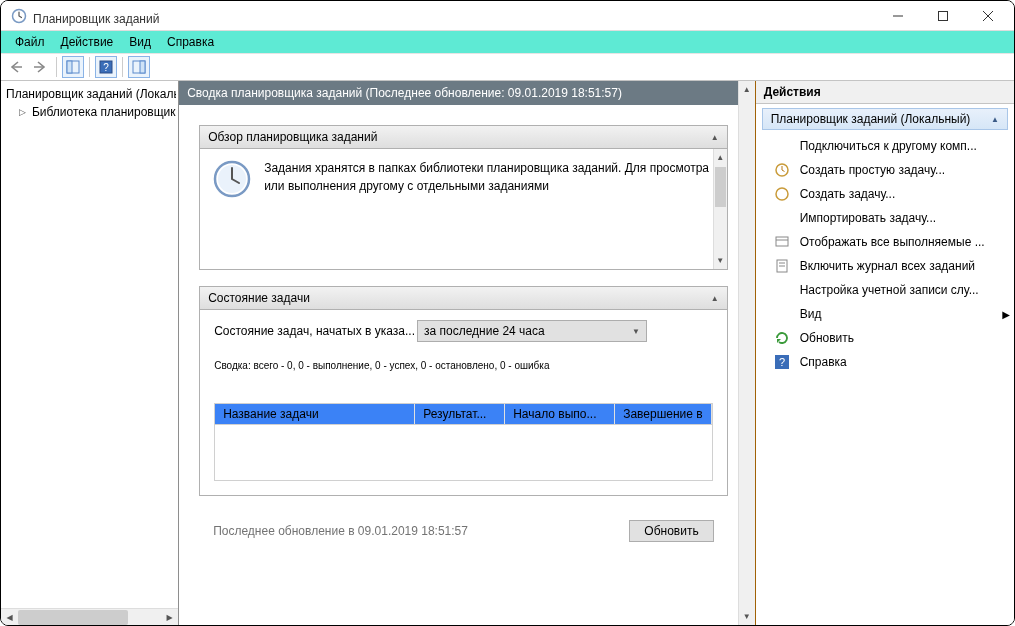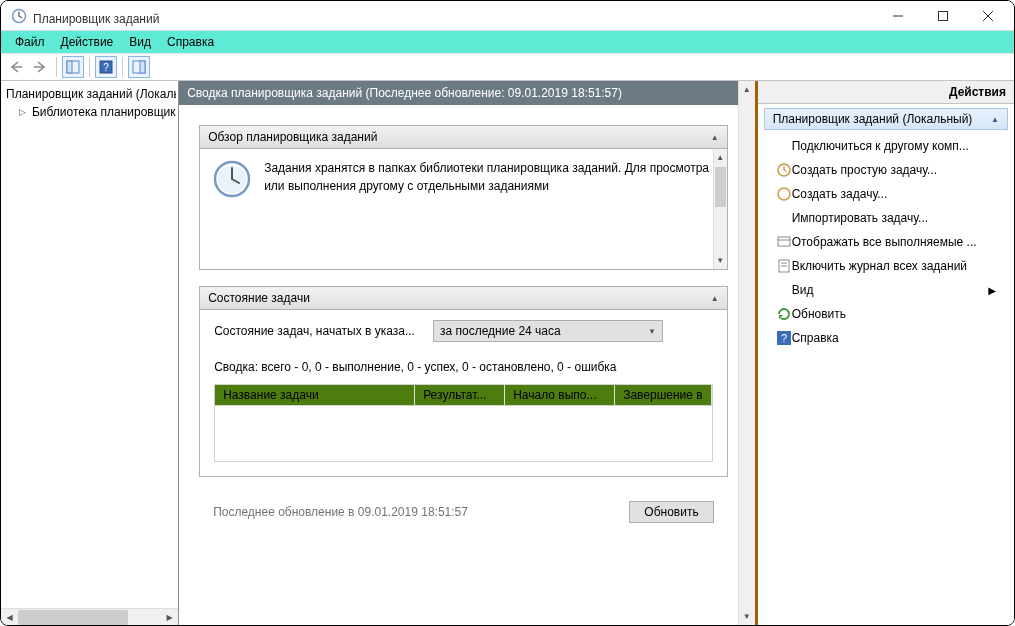--- a/index.html
+++ b/index.html
@@ -22,21 +22,21 @@
 .toolbar { height: 28px; display: flex; align-items: center; padding: 0 4px; gap:2px; background:#fff; border-top:1px solid #e5e5e5; border-bottom:1px solid #c4c4c4; }
 .tool-sep { width:1px; height:20px; background:#ccc; margin:0 3px; }
 .tool-btn { width:22px; height:22px; display:flex; align-items:center; justify-content:center; border:1px solid transparent; }
 .tool-btn.framed { border:1px solid #8ab3e6; background:#eaf3fc; }
 .tool-btn svg { display:block; }
 
 
 .layout { display: flex; height: calc(626px - 30px - 22px - 28px - 2px); }
 .tree-pane { width: 180px; border-right: 1px solid #8e8e8e; display:flex; flex-direction:column; overflow:hidden; }
 .center-pane { flex: 1; background:#fff; display:flex; }
-.actions-pane { width: 262px; border-left:3px solid #a16207; display:flex; flex-direction:column;text-align:right; }
+.actions-pane { width: 262px; border-left:1px solid #a16207; display:flex; flex-direction:column; }
 
 
 .tree { padding:4px 2px; font-size:12px; flex:1; }
 .tree-row { display:flex; align-items:center; gap:3px; height:18px; white-space:nowrap; overflow:hidden; }
 .tree-row.child { padding-left:16px; }
 .tree-expander { width:10px; font-size:9px; color:#555; }
 
 
 .h-scrollbar { height:17px; background:#f0f0f0; border-top:1px solid #ddd; display:flex; align-items:center; }
 .h-arrow { width:17px; height:17px; display:flex; align-items:center; justify-content:center; color:#555; font-size:8px; }
@@ -56,41 +56,41 @@
 .section-body { padding:10px 12px; font-size:12px; color:#000; position:relative; }
 
 .overview-body { display:flex; gap:12px; height:120px; overflow:hidden; }
 .overview-icon { width:40px; height:40px; flex:0 0 auto; }
 .overview-text { flex:1; line-height:1.5; }
 .overview-text p { margin-bottom:10px; }
 
 .inner-v-scroll { width:14px; background:#f0f0f0; height:100%; position:absolute; right:0; top:0; display:flex; flex-direction:column; border-left:1px solid #ddd; }
 
 .status-body { padding:10px 14px 14px 14px; }
-.status-row { display:flex; align-items:center; gap:18px; margin-bottom:18px; }
+.status-row { display:flex; align-items:center; gap:2px; margin-bottom:18px; }
 .status-row label { font-size:12px; }
 .combo { width:230px; height:22px; border:1px solid #adadad; background:#e1e1e1; display:flex; align-items:center; padding:0 6px; font-size:12px; justify-content:space-between; }
 .combo .combo-arrow { font-size:8px; color:#555; }
-.summary-line { font-size:12px; margin-bottom:10px; }
-
-.tbl-head { display:flex; border:1px solid #d0d0d0; background:#4d7c0f; height:22px;justify-content:center; }
+.summary-line { font-size:10px; margin-bottom:32px; }
+
+.tbl-head { display:flex; border:1px solid #d0d0d0; background:#3b82f6; height:22px;justify-content:center; }
 .tbl-head > div { padding:3px 8px; font-size:12px; border-right:1px solid #e0e0e0; white-space:nowrap; overflow:hidden; }
 .tbl-body { height:56px; border:1px solid #d0d0d0; border-top:none; background:#fff; }
 
 .footer-row { padding:8px 14px; display:flex; align-items:center; justify-content:space-between; }
 .footer-text { font-size:12px; color:#737373; }
 .refresh-btn { padding:3px 14px; font-size:12px; border:1px solid #adadad; background:#e1e1e1; }
 
 
 .actions-header { background:#f0f0f0; font-size:12px; font-weight:bold; padding:4px 8px; border-bottom:1px solid #c4c4c4; }
 .actions-body { flex:1; padding:4px 0; background:#fff; }
 .actions-sub { margin:0 6px; background: linear-gradient(#e8f0fb, #d6e6f7); border:1px solid #a9c6e8; padding:3px 8px; font-size:12px; display:flex; justify-content:space-between; align-items:center; }
 .actions-sub .caret { font-size:8px; color:#3a5a86; }
 .action-list { padding:4px 0; }
-.action-item { display:flex; align-items:center; padding:4px 18px 4px 18px; font-size:12px; white-space:nowrap; overflow:hidden; }
+.action-item { display:flex; align-items:center; gap:10px; padding:4px 4px 4px 18px; font-size:12px; white-space:nowrap; overflow:hidden; }
 .action-icon { width:16px; height:16px; flex:0 0 auto; display:flex; align-items:center; justify-content:center; }
 .action-arrow { margin-left:auto; font-size:10px; }
 
 .clock-icon { width:100%; height:100%; }
 </style>
 </head>
 <body>
 
 <div class="titlebar">
   <span class="titlebar-icon">
@@ -305,20 +305,24 @@
               <svg viewBox="0 0 16 16">
                 <rect x="3" y="2" width="10" height="12" fill="#fff" stroke="#888"></rect>
                 <line x1="5" y1="5" x2="11" y2="5" stroke="#888"></line>
                 <line x1="5" y1="8" x2="11" y2="8" stroke="#888"></line>
               </svg>
             </span>
           <span>Включить журнал всех заданий</span>
         </div>
         <div class="action-item">
           <span class="action-icon"></span>
+          <span>Настройка учетной записи слу...</span>
+        </div>
+        <div class="action-item">
+          <span class="action-icon"></span>
           <span>Вид</span>
           <span class="action-arrow">▶</span>
         </div>
         <div class="action-item">
           <span class="action-icon">
               <svg viewBox="0 0 16 16">
                 <path d="M3 8a5 5 0 1 1 2 4" fill="none" stroke="#3a9a3a" stroke-width="1.8"></path>
                 <path d="M3 13 L3 9 L7 9 Z" fill="#3a9a3a"></path>
               </svg>
             </span>

